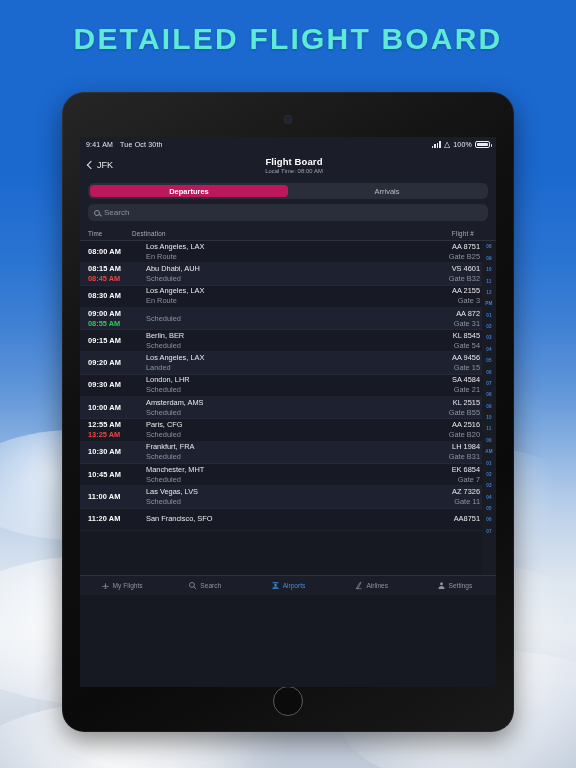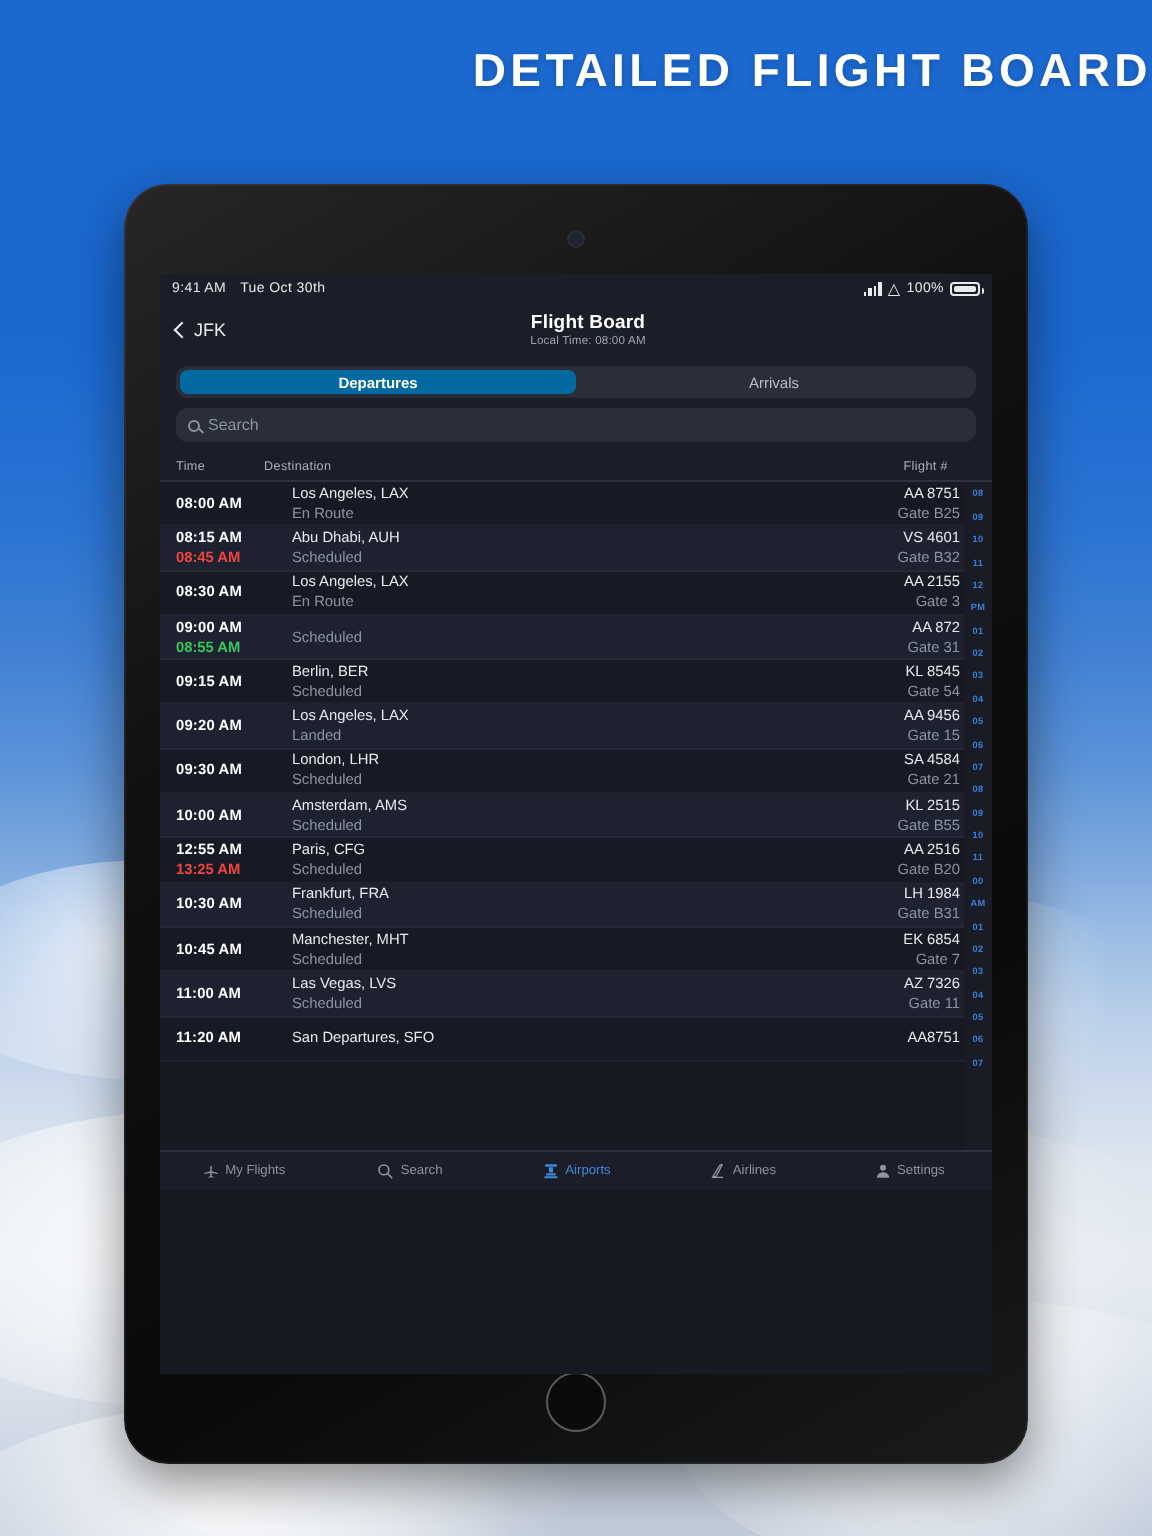--- a/index.html
+++ b/index.html
@@ -34,23 +34,23 @@
   .cloud {
     position:absolute;
     border-radius:50%;
     background:radial-gradient(circle at 40% 40%, rgba(255,255,255,.95), rgba(255,255,255,0) 70%);
     pointer-events:none;
   }
 
   
   #banner {
     position:absolute; top:22px; left:0; right:0;
-    text-align:right;
-    color:#ffffff;
-    font-size:23px;
+    text-align:center;
+    color:#5eead4;
+    font-size:30px;
     font-weight:bold;
     letter-spacing:2.2px;
     text-shadow:0 1px 3px rgba(0,0,0,.18);
   }
 
   
   #tablet {
     position:absolute;
     left:62px; top:92px;
     width:452px; height:640px;
@@ -124,21 +124,21 @@
 
   
   #seg-wrap { background:#1b1e28; padding:5px 8px 3px; }
   #segmented {
     display:flex; background:#2a2e3a; border-radius:6px; padding:2px; height:16px;
   }
   .seg {
     flex:1; display:flex; align-items:center; justify-content:center;
     font-size:7.5px; color:#b9bec9; border-radius:4px; cursor:pointer;
   }
-  .seg.active { background:#0369a1; color:#ffffff; font-weight:bold; }
+  .seg.active { background:#be185d; color:#ffffff; font-weight:bold; }
 
   
   #search-wrap { background:#1b1e28; padding:2px 8px 6px; }
   #searchbar {
     height:17px; background:#2a2e3a; border-radius:6px;
     display:flex; align-items:center; gap:4px; padding:0 6px;
     cursor:text;
   }
   .mag {
     width:6px; height:6px; border:1.1px solid #8d93a1; border-radius:50%;
@@ -441,21 +441,21 @@
             <div class="col-flight">
               <div class="f-main">AZ 7326</div>
               <div class="f-sub">Gate 11</div>
             </div>
           </div>
           <div class="frow base">
             <div class="col-time">
               <div class="t-main">11:20 AM</div>
             </div>
             <div class="col-dest">
-              <div class="d-main">San Departures, SFO</div>
+              <div class="d-main">San Francisco, SFO</div>
             </div>
             <div class="col-flight">
               <div class="f-main">AA8751</div>
             </div>
           </div>
         </div>
       <div id="index-strip">
           <span>08</span>
           <span>09</span>
           <span>10</span>

